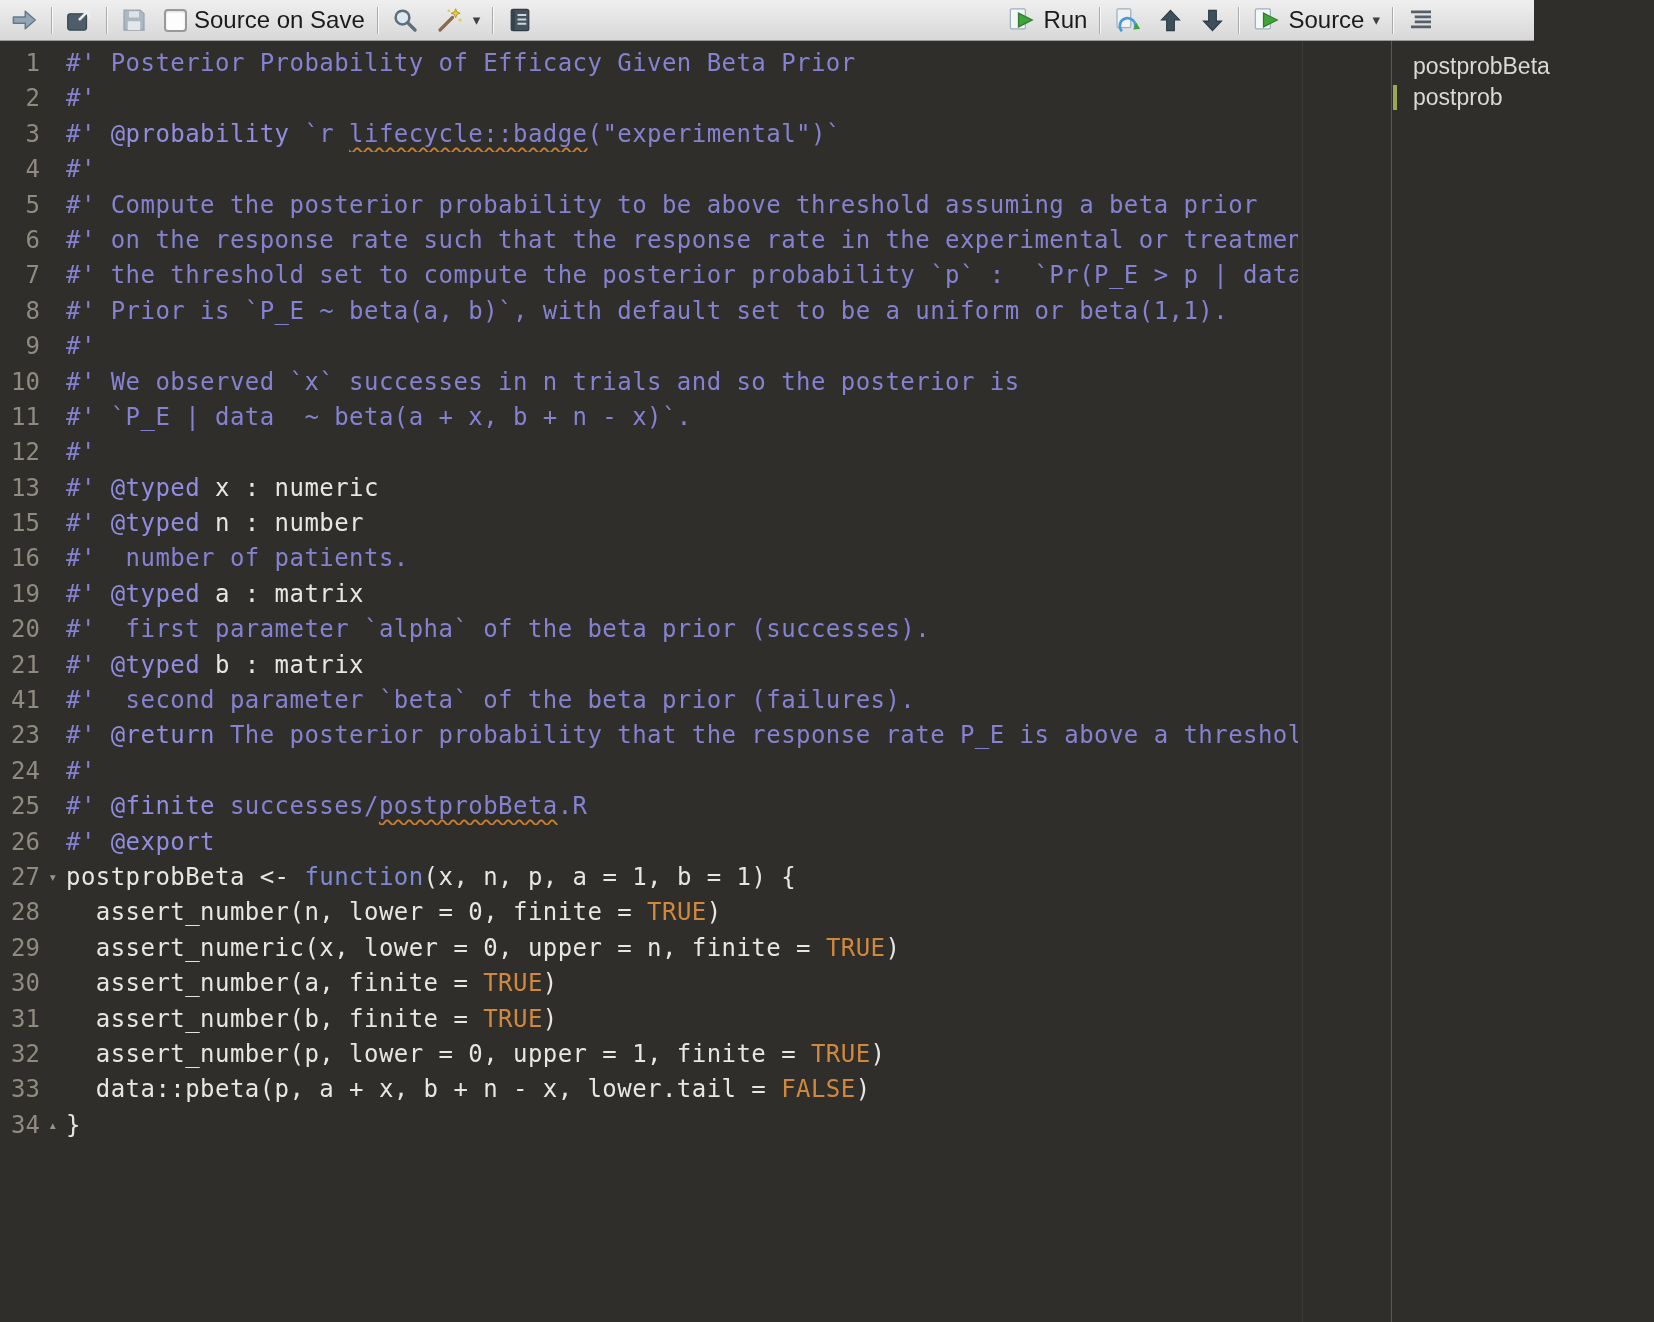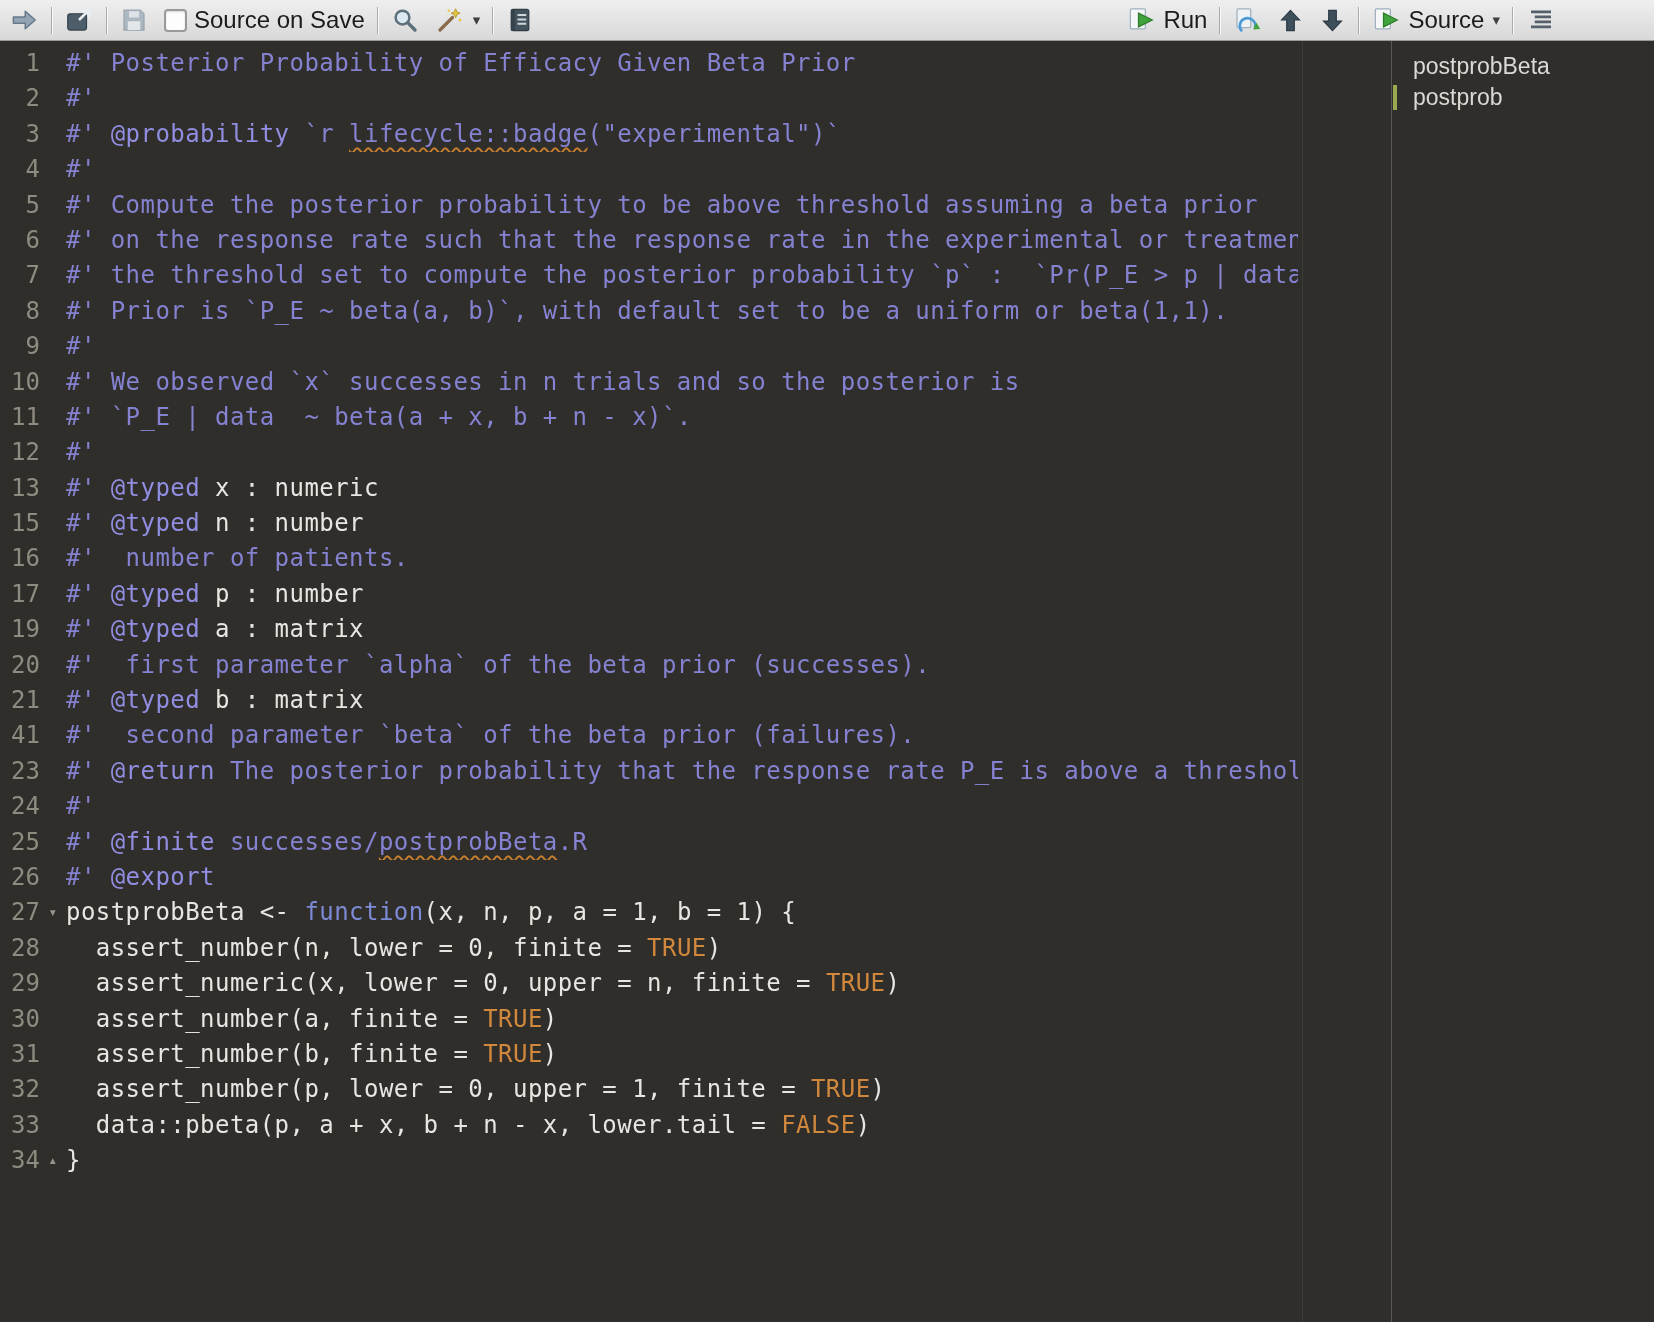--- a/index.html
+++ b/index.html
@@ -1,18 +1,18 @@
 <!DOCTYPE html>
 <html style="--editor-bg: #302e2b; --comment: #8482d1; --roxygen-tag: #918ee2; --text: #e8e6e2; --keyword: #7d8ad6; --constant: #d0883c; --squiggle: #c9802e; --line-number: #8f8b80; --run-green: #41a33c; --outline-active-bar: #9aa94f;"><head>
 <meta charset="utf-8">
 <style>
   *{margin:0;padding:0;box-sizing:border-box}
   html,body{width:1654px;height:1322px;overflow:hidden;background:var(--editor-bg,#302e2b);position:relative;font-family:"Liberation Sans",sans-serif}
   
-  .toolbar{position:absolute;left:0;top:0;width:1654px;height:41px;background:linear-gradient(#efefef,#d8d8d8);border-bottom:1px solid #9a9a9a;display:flex;align-items:center;padding:0 6px;gap:9px;z-index:5}
+  .toolbar{position:absolute;left:0;top:0;width:1534px;height:41px;background:linear-gradient(#efefef,#d8d8d8);border-bottom:1px solid #9a9a9a;display:flex;align-items:center;padding:0 6px;gap:9px;z-index:5}
   .tb{display:flex;align-items:center;gap:7px;border:0;background:transparent;padding:2px 3px;font-family:"Liberation Sans",sans-serif;font-size:24px;color:#1b1b1b;cursor:default;white-space:nowrap}
   .tb.disabled{opacity:.55}
   .vsep{width:1px;height:27px;background:#ababab;box-shadow:1px 0 0 rgba(255,255,255,.75);flex:none}
   .caret{font-size:15px;color:#3f3f3f;margin-left:1px}
   .checkbox{width:23px;height:23px;background:#fdfdfd;border:2px solid #999;border-radius:4px;box-shadow:inset 0 1px 2px rgba(0,0,0,.15);flex:none}
   .spacer{flex:1}
   .icon{display:flex;align-items:center;justify-content:center}
   
   .editor{position:absolute;left:0;top:41px;width:1391px;bottom:0;background:var(--editor-bg,#302e2b);overflow:hidden}
   .lines{padding-top:5px;font-family:"DejaVu Sans Mono",monospace;font-size:24px;letter-spacing:.45px}
@@ -182,21 +182,20 @@
       <div class="line"><span class="ln">6</span><span class="fold"></span><span class="codetext"><span class="tk-com">#' on the response rate such that the response rate in the experimental or treatmen</span></span></div>
       <div class="line"><span class="ln">7</span><span class="fold"></span><span class="codetext"><span class="tk-com">#' the threshold set to compute the posterior probability `p` :  `Pr(P_E &gt; p | data</span></span></div>
       <div class="line"><span class="ln">8</span><span class="fold"></span><span class="codetext"><span class="tk-com">#' Prior is `P_E ~ beta(a, b)`, with default set to be a uniform or beta(1,1).</span></span></div>
       <div class="line"><span class="ln">9</span><span class="fold"></span><span class="codetext"><span class="tk-com">#'</span></span></div>
       <div class="line"><span class="ln">10</span><span class="fold"></span><span class="codetext"><span class="tk-com">#' We observed `x` successes in n trials and so the posterior is</span></span></div>
       <div class="line"><span class="ln">11</span><span class="fold"></span><span class="codetext"><span class="tk-com">#' `P_E | data  ~ beta(a + x, b + n - x)`.</span></span></div>
       <div class="line"><span class="ln">12</span><span class="fold"></span><span class="codetext"><span class="tk-com">#'</span></span></div>
       <div class="line"><span class="ln">13</span><span class="fold"></span><span class="codetext"><span class="tk-com">#' </span><span class="tk-tag">@typed</span><span class="tk-def"> x : numeric</span></span></div>
       <div class="line"><span class="ln">15</span><span class="fold"></span><span class="codetext"><span class="tk-com">#' </span><span class="tk-tag">@typed</span><span class="tk-def"> n : number</span></span></div>
       <div class="line"><span class="ln">16</span><span class="fold"></span><span class="codetext"><span class="tk-com">#'  number of patients.</span></span></div>
-      <div class="line"><span class="ln">17</span><span class="fold"></span><span class="codetext"><span class="tk-com">#' </span><span class="tk-tag">@typed</span><span class="tk-def"> p : number</span></span></div>
       <div class="line"><span class="ln">19</span><span class="fold"></span><span class="codetext"><span class="tk-com">#' </span><span class="tk-tag">@typed</span><span class="tk-def"> a : matrix</span></span></div>
       <div class="line"><span class="ln">20</span><span class="fold"></span><span class="codetext"><span class="tk-com">#'  first parameter `alpha` of the beta prior (successes).</span></span></div>
       <div class="line"><span class="ln">21</span><span class="fold"></span><span class="codetext"><span class="tk-com">#' </span><span class="tk-tag">@typed</span><span class="tk-def"> b : matrix</span></span></div>
       <div class="line"><span class="ln">41</span><span class="fold"></span><span class="codetext"><span class="tk-com">#'  second parameter `beta` of the beta prior (failures).</span></span></div>
       <div class="line"><span class="ln">23</span><span class="fold"></span><span class="codetext"><span class="tk-com">#' </span><span class="tk-tag">@return</span><span class="tk-com"> The posterior probability that the response rate P_E is above a threshol</span></span></div>
       <div class="line"><span class="ln">24</span><span class="fold"></span><span class="codetext"><span class="tk-com">#'</span></span></div>
       <div class="line"><span class="ln">25</span><span class="fold"></span><span class="codetext"><span class="tk-com">#' </span><span class="tk-tag">@finite</span><span class="tk-com"> successes/</span><span class="tk-sq">postprobBeta</span><span class="tk-com">.R</span></span></div>
       <div class="line"><span class="ln">26</span><span class="fold"></span><span class="codetext"><span class="tk-com">#' </span><span class="tk-tag">@export</span></span></div>
       <div class="line"><span class="ln">27</span><span class="fold">▾</span><span class="codetext"><span class="tk-def">postprobBeta &lt;- </span><span class="tk-kw">function</span><span class="tk-def">(x, n, p, a = 1, b = 1) {</span></span></div>
       <div class="line"><span class="ln">28</span><span class="fold"></span><span class="codetext"><span class="tk-def">  assert_number(n, lower = 0, finite = </span><span class="tk-const">TRUE</span><span class="tk-def">)</span></span></div>

